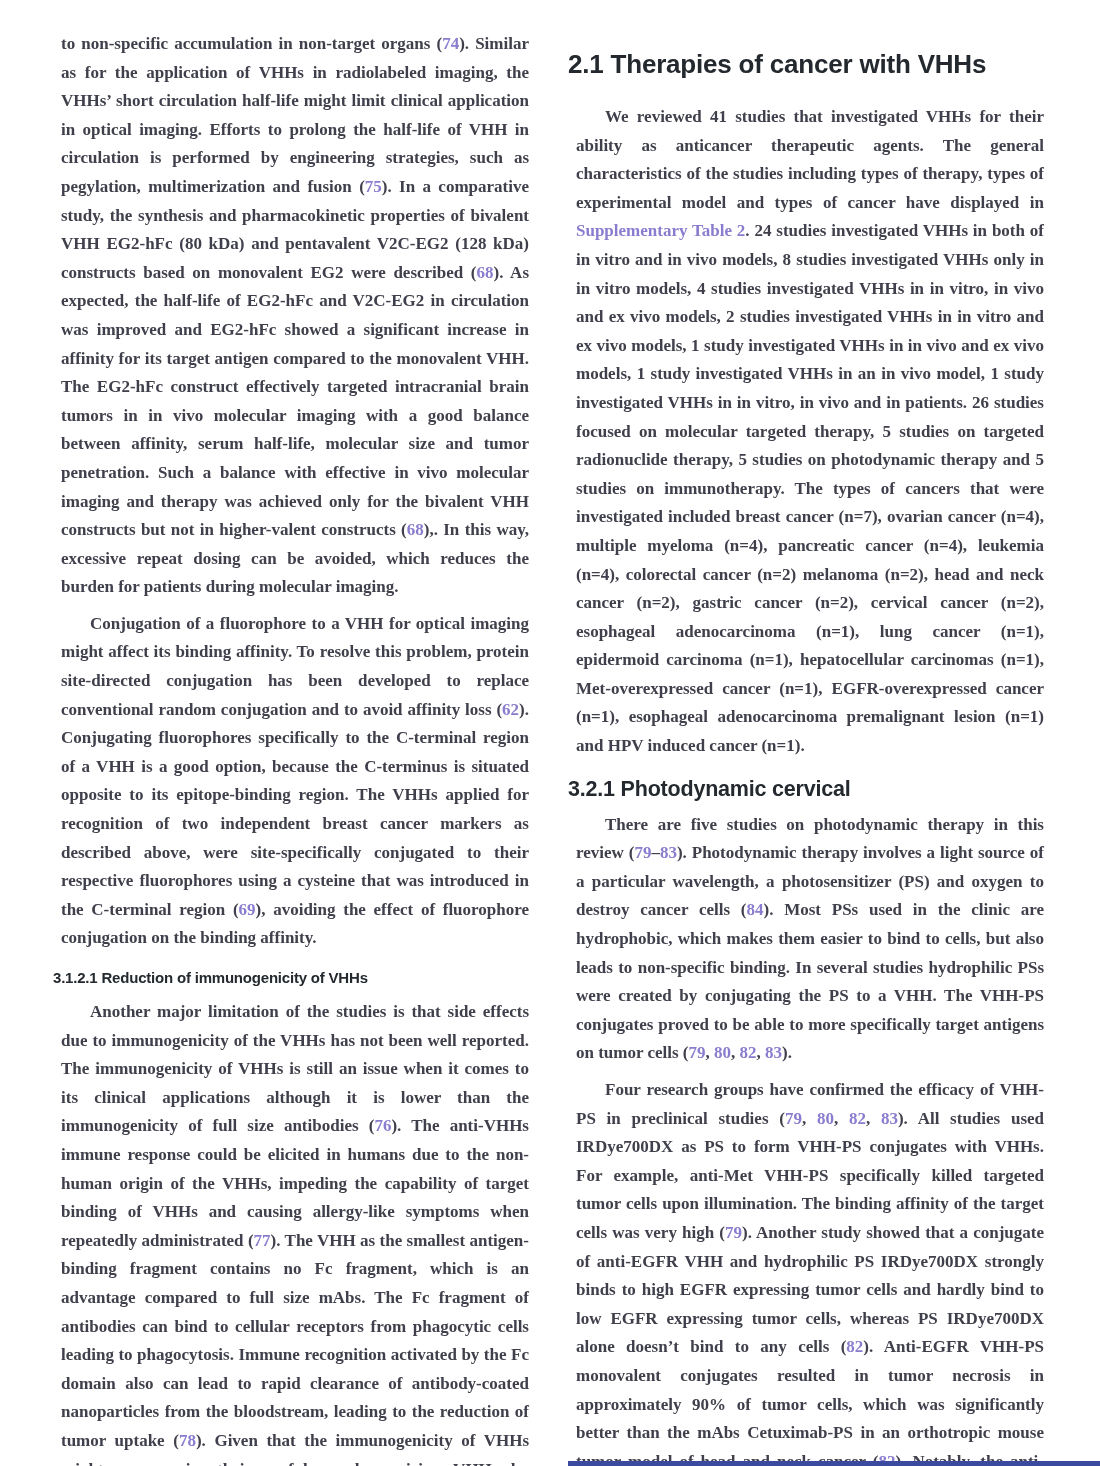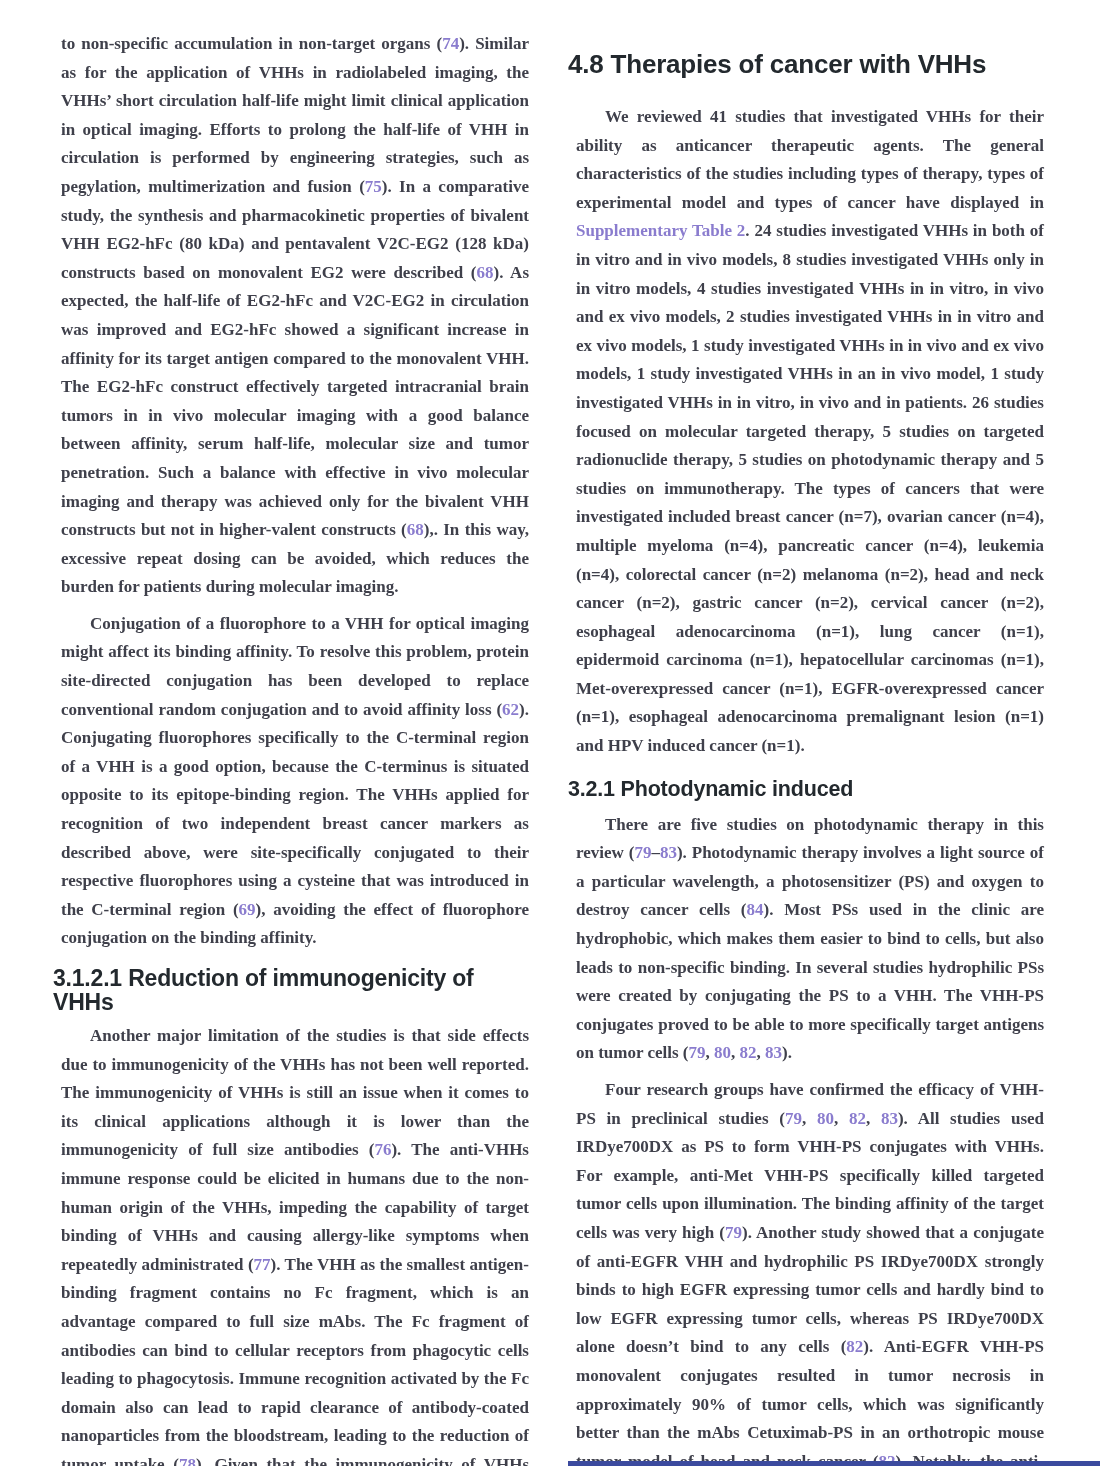--- a/index.html
+++ b/index.html
@@ -40,41 +40,41 @@
   .cite { color: var(--link-color); cursor: pointer; }
   .heading {
     font-family: "Liberation Sans", "DejaVu Sans", sans-serif;
     color: var(--heading-color);
     text-align: left;
     font-weight: 700;
     letter-spacing: -0.2px;
   }
   .heading.h2 { font-size: 26px; line-height: 33px; margin: 26px 0 22px 0; }
   .heading.h3 { font-size: 21.5px; line-height: 27px; margin: 15px 0 7px 0; }
-  .heading.h4 { font-size: 23px; line-height: 24px; margin: 13px 0 6px 0; }
+  .heading.h4 { font-size: 15px; line-height: 24px; margin: 13px 0 6px 0; }
   .bottom-bar {
     position: absolute;
     left: 568px;
     right: 0;
     bottom: 0;
     height: 5px;
     background: var(--bar-color);
   }
 </style>
 </head>
 <body>
 
 <div class="page">
   <div class="column" id="col-left">
       <p class="para">to non-specific accumulation in non-target organs (<span class="cite">74</span>). Similar as for the application of VHHs in radiolabeled imaging, the VHHs’ short circulation half-life might limit clinical application in optical imaging. Efforts to prolong the half-life of VHH in circulation is performed by engineering strategies, such as pegylation, multimerization and fusion (<span class="cite">75</span>). In a comparative study, the synthesis and pharmacokinetic properties of bivalent VHH EG2-hFc (80 kDa) and pentavalent V2C-EG2 (128 kDa) constructs based on monovalent EG2 were described (<span class="cite">68</span>). As expected, the half-life of EG2-hFc and V2C-EG2 in circulation was improved and EG2-hFc showed a significant increase in affinity for its target antigen compared to the monovalent VHH. The EG2-hFc construct effectively targeted intracranial brain tumors in in vivo molecular imaging with a good balance between affinity, serum half-life, molecular size and tumor penetration. Such a balance with effective in vivo molecular imaging and therapy was achieved only for the bivalent VHH constructs but not in higher-valent constructs (<span class="cite">68</span>),. In this way, excessive repeat dosing can be avoided, which reduces the burden for patients during molecular imaging.</p>
       <p class="para indent">Conjugation of a fluorophore to a VHH for optical imaging might affect its binding affinity. To resolve this problem, protein site-directed conjugation has been developed to replace conventional random conjugation and to avoid affinity loss (<span class="cite">62</span>). Conjugating fluorophores specifically to the C-terminal region of a VHH is a good option, because the C-terminus is situated opposite to its epitope-binding region. The VHHs applied for recognition of two independent breast cancer markers as described above, were site-specifically conjugated to their respective fluorophores using a cysteine that was introduced in the C-terminal region (<span class="cite">69</span>), avoiding the effect of fluorophore conjugation on the binding affinity.</p>
       <div class="heading h4">3.1.2.1 Reduction of immunogenicity of VHHs</div>
       <p class="para indent">Another major limitation of the studies is that side effects due to immunogenicity of the VHHs has not been well reported. The immunogenicity of VHHs is still an issue when it comes to its clinical applications although it is lower than the immunogenicity of full size antibodies (<span class="cite">76</span>). The anti-VHHs immune response could be elicited in humans due to the non-human origin of the VHHs, impeding the capability of target binding of VHHs and causing allergy-like symptoms when repeatedly administrated (<span class="cite">77</span>). The VHH as the smallest antigen-binding fragment contains no Fc fragment, which is an advantage compared to full size mAbs. The Fc fragment of antibodies can bind to cellular receptors from phagocytic cells leading to phagocytosis. Immune recognition activated by the Fc domain also can lead to rapid clearance of antibody-coated nanoparticles from the bloodstream, leading to the reduction of tumor uptake (<span class="cite">78</span>). Given that the immunogenicity of VHHs might compromise their usefulness, humanizing VHHs by drafting the complementarity determining regions onto a human framework and keeping the original affinity has been undertaken previously (<span class="cite">50</span>). The humanization of VHHs generates its corresponding non-immunogenic derivatives, and can maintain the complete antigen-binding properties of the original VHHs. Retaining high affinity, specificity and heat-stability as well as effective conjugation with Tc has been observed in humanized</p>
     </div>
   <div class="column" id="col-right">
-      <div class="heading h2">4.8 Therapies of cancer with VHHs</div>
+      <div class="heading h2">2.1 Therapies of cancer with VHHs</div>
       <p class="para indent">We reviewed 41 studies that investigated VHHs for their ability as anticancer therapeutic agents. The general characteristics of the studies including types of therapy, types of experimental model and types of cancer have displayed in <span class="cite">Supplementary Table 2</span>. 24 studies investigated VHHs in both of in vitro and in vivo models, 8 studies investigated VHHs only in in vitro models, 4 studies investigated VHHs in in vitro, in vivo and ex vivo models, 2 studies investigated VHHs in in vitro and ex vivo models, 1 study investigated VHHs in in vivo and ex vivo models, 1 study investigated VHHs in an in vivo model, 1 study investigated VHHs in in vitro, in vivo and in patients. 26 studies focused on molecular targeted therapy, 5 studies on targeted radionuclide therapy, 5 studies on photodynamic therapy and 5 studies on immunotherapy. The types of cancers that were investigated included breast cancer (n=7), ovarian cancer (n=4), multiple myeloma (n=4), pancreatic cancer (n=4), leukemia (n=4), colorectal cancer (n=2) melanoma (n=2), head and neck cancer (n=2), gastric cancer (n=2), cervical cancer (n=2), esophageal adenocarcinoma (n=1), lung cancer (n=1), epidermoid carcinoma (n=1), hepatocellular carcinomas (n=1), Met-overexpressed cancer (n=1), EGFR-overexpressed cancer (n=1), esophageal adenocarcinoma premalignant lesion (n=1) and HPV induced cancer (n=1).</p>
-      <div class="heading h3">3.2.1 Photodynamic induced</div>
+      <div class="heading h3">3.2.1 Photodynamic cervical</div>
       <p class="para indent">There are five studies on photodynamic therapy in this review (<span class="cite">79</span>–<span class="cite">83</span>). Photodynamic therapy involves a light source of a particular wavelength, a photosensitizer (PS) and oxygen to destroy cancer cells (<span class="cite">84</span>). Most PSs used in the clinic are hydrophobic, which makes them easier to bind to cells, but also leads to non-specific binding. In several studies hydrophilic PSs were created by conjugating the PS to a VHH. The VHH-PS conjugates proved to be able to more specifically target antigens on tumor cells (<span class="cite">79</span>, <span class="cite">80</span>, <span class="cite">82</span>, <span class="cite">83</span>).</p>
       <p class="para indent">Four research groups have confirmed the efficacy of VHH-PS in preclinical studies (<span class="cite">79</span>, <span class="cite">80</span>, <span class="cite">82</span>, <span class="cite">83</span>). All studies used IRDye700DX as PS to form VHH-PS conjugates with VHHs. For example, anti-Met VHH-PS specifically killed targeted tumor cells upon illumination. The binding affinity of the target cells was very high (<span class="cite">79</span>). Another study showed that a conjugate of anti-EGFR VHH and hydrophilic PS IRDye700DX strongly binds to high EGFR expressing tumor cells and hardly bind to low EGFR expressing tumor cells, whereas PS IRDye700DX alone doesn’t bind to any cells (<span class="cite">82</span>). Anti-EGFR VHH-PS monovalent conjugates resulted in tumor necrosis in approximately 90% of tumor cells, which was significantly better than the mAbs Cetuximab-PS in an orthotropic mouse tumor model of head and neck cancer (<span class="cite">82</span>). Notably, the anti-EGFR VHH-PS conjugates were observed to homogenously distribute</p>
     </div>
   <div class="bottom-bar"></div>
 </div>
 
 </body></html>

